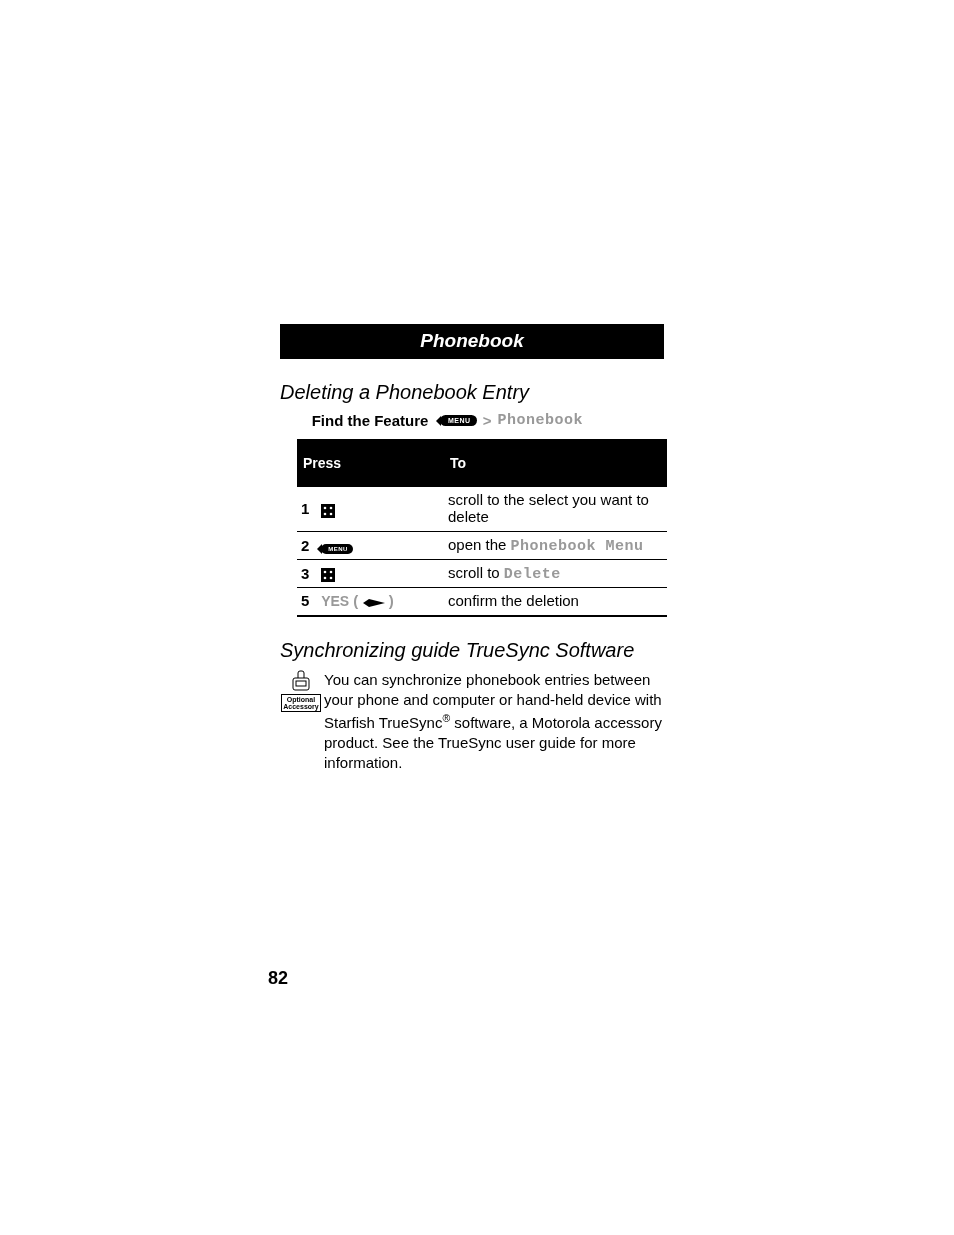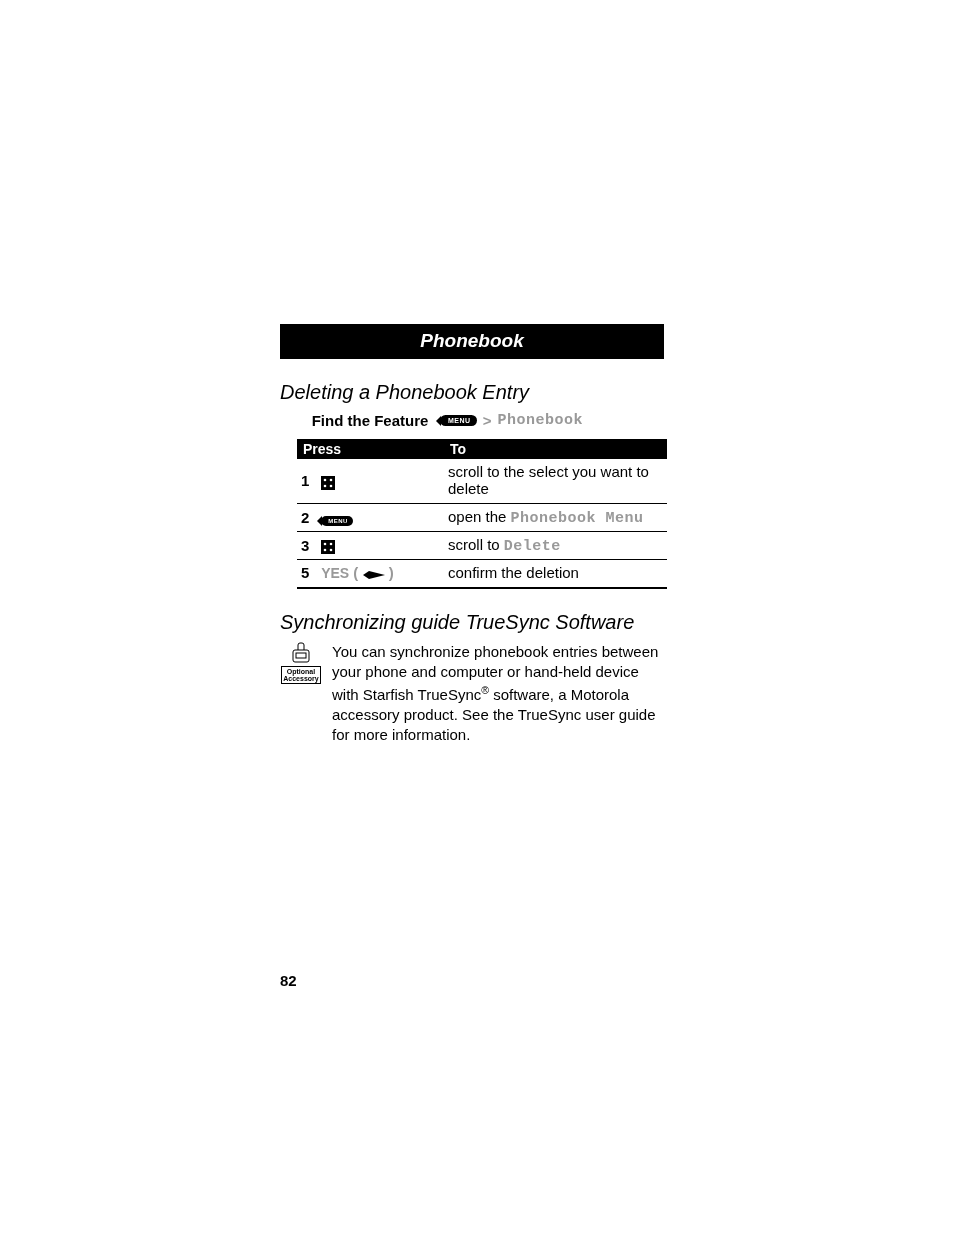--- a/index.html
+++ b/index.html
@@ -90,21 +90,21 @@
     border-collapse: collapse;
     width: 370px;
     margin-left: 17px;
     font-size: 15px;
   }
   table.steps th {
     background: #000;
     color: #fff;
     text-align: left;
     font-weight: bold;
-    padding: 2px 6px;
+    padding: 16px 6px;
     font-size: 14px;
   }
   table.steps th:first-child { width: 135px; }
   table.steps td {
     border-bottom: 1px solid #000;
     padding: 4px 4px;
     vertical-align: middle;
   }
   table.steps tr:last-child td { border-bottom: 2px solid #000; }
   .step-num {
@@ -120,21 +120,21 @@
     width:14px; height:14px;
     vertical-align:middle;
   }
   .arrow-icon {
     display:inline-block;
     vertical-align:middle;
   }
 
   .sync-body {
     display:flex;
-    gap:10px;
+    gap:2px;
     margin-top:6px;
   }
   .accessory-badge {
     flex: 0 0 42px;
     display:flex;
     flex-direction:column;
     align-items:center;
     font-size:7px;
     font-weight:bold;
     text-align:center;
@@ -151,22 +151,22 @@
   }
   .note {
     font-size:15px;
     line-height:1.35;
     margin-top:10px;
   }
   .note b { font-weight:bold; }
   .pagenum {
     position:absolute;
     bottom:290px;
-    left:280px;
-    font-size:15px;
+    left:268px;
+    font-size:18px;
     font-weight:bold;
   }
   sup { font-size:0.7em; }
 </style>
 </head>
 <body>
 
 <div class="page">
 
   <div class="title-bar">Phonebook</div>

